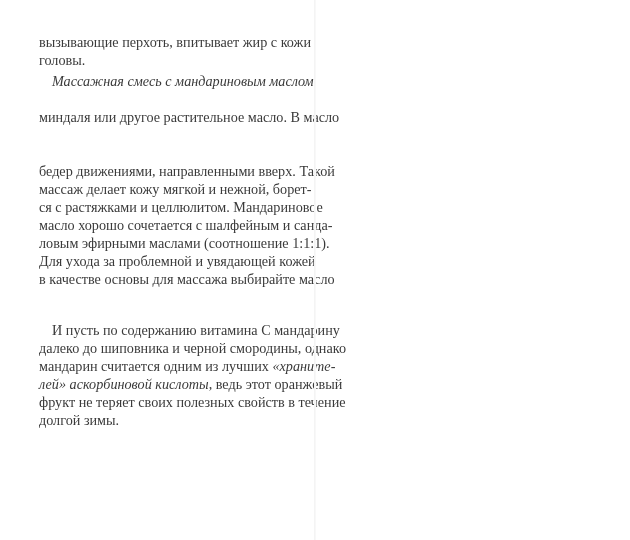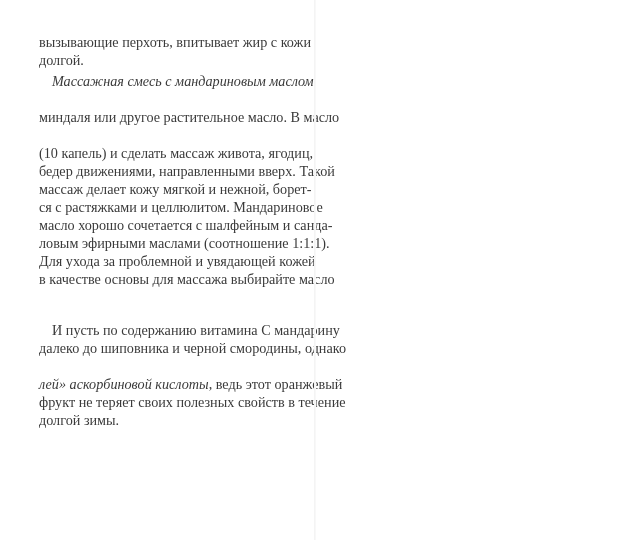--- a/index.html
+++ b/index.html
@@ -16,34 +16,34 @@
   .ind { text-indent:13px; }
   i { font-style:italic; }
 </style>
 </head>
 <body>
 
 <div class="spread">
 
   <div class="page left">
     <div class="line j" style="top:34px">вызывающие перхоть, впитывает жир с кожи</div>
-    <div class="line" style="top:52px">долгой.</div>
+    <div class="line" style="top:52px">головы.</div>
     <div class="line j ind" style="top:73px"><i>Массажная смесь с мандариновым маслом.</i></div>
     <div class="line j" style="top:109px">миндаля или другое растительное масло. В масло</div>
-    <div class="line j" style="top:145px">(10 капель) и сделать массаж живота, ягодиц,</div>
     <div class="line j" style="top:163px">бедер движениями, направленными вверх. Такой</div>
     <div class="line j" style="top:181px">массаж делает кожу мягкой и нежной, борет-</div>
     <div class="line j" style="top:199px">ся с растяжками и целлюлитом. Мандариновое</div>
     <div class="line j" style="top:217px">масло хорошо сочетается с шалфейным и санда-</div>
     <div class="line j" style="top:235px">ловым эфирными маслами (соотношение 1:1:1).</div>
     <div class="line j" style="top:253px">Для ухода за проблемной и увядающей кожей</div>
     <div class="line j" style="top:271px">в качестве основы для массажа выбирайте масло</div>
 
     <div class="line j ind" style="top:322px">И пусть по содержанию витамина С мандарину</div>
     <div class="line j" style="top:340px">далеко до шиповника и черной смородины, однако</div>
+    <div class="line j" style="top:358px"><span>мандарин считается одним из лучших </span><i>«храните-</i></div>
     <div class="line j" style="top:376px"><i>лей» аскорбиновой кислоты</i><span>, ведь этот оранжевый</span></div>
     <div class="line j" style="top:394px">фрукт не теряет своих полезных свойств в течение</div>
     <div class="line" style="top:412px">долгой зимы.</div>
 
     <div class="line j ind" style="top:386px"></div>
   </div>
 
   <div class="gutter"></div>
 
   <div class="page right"></div>

